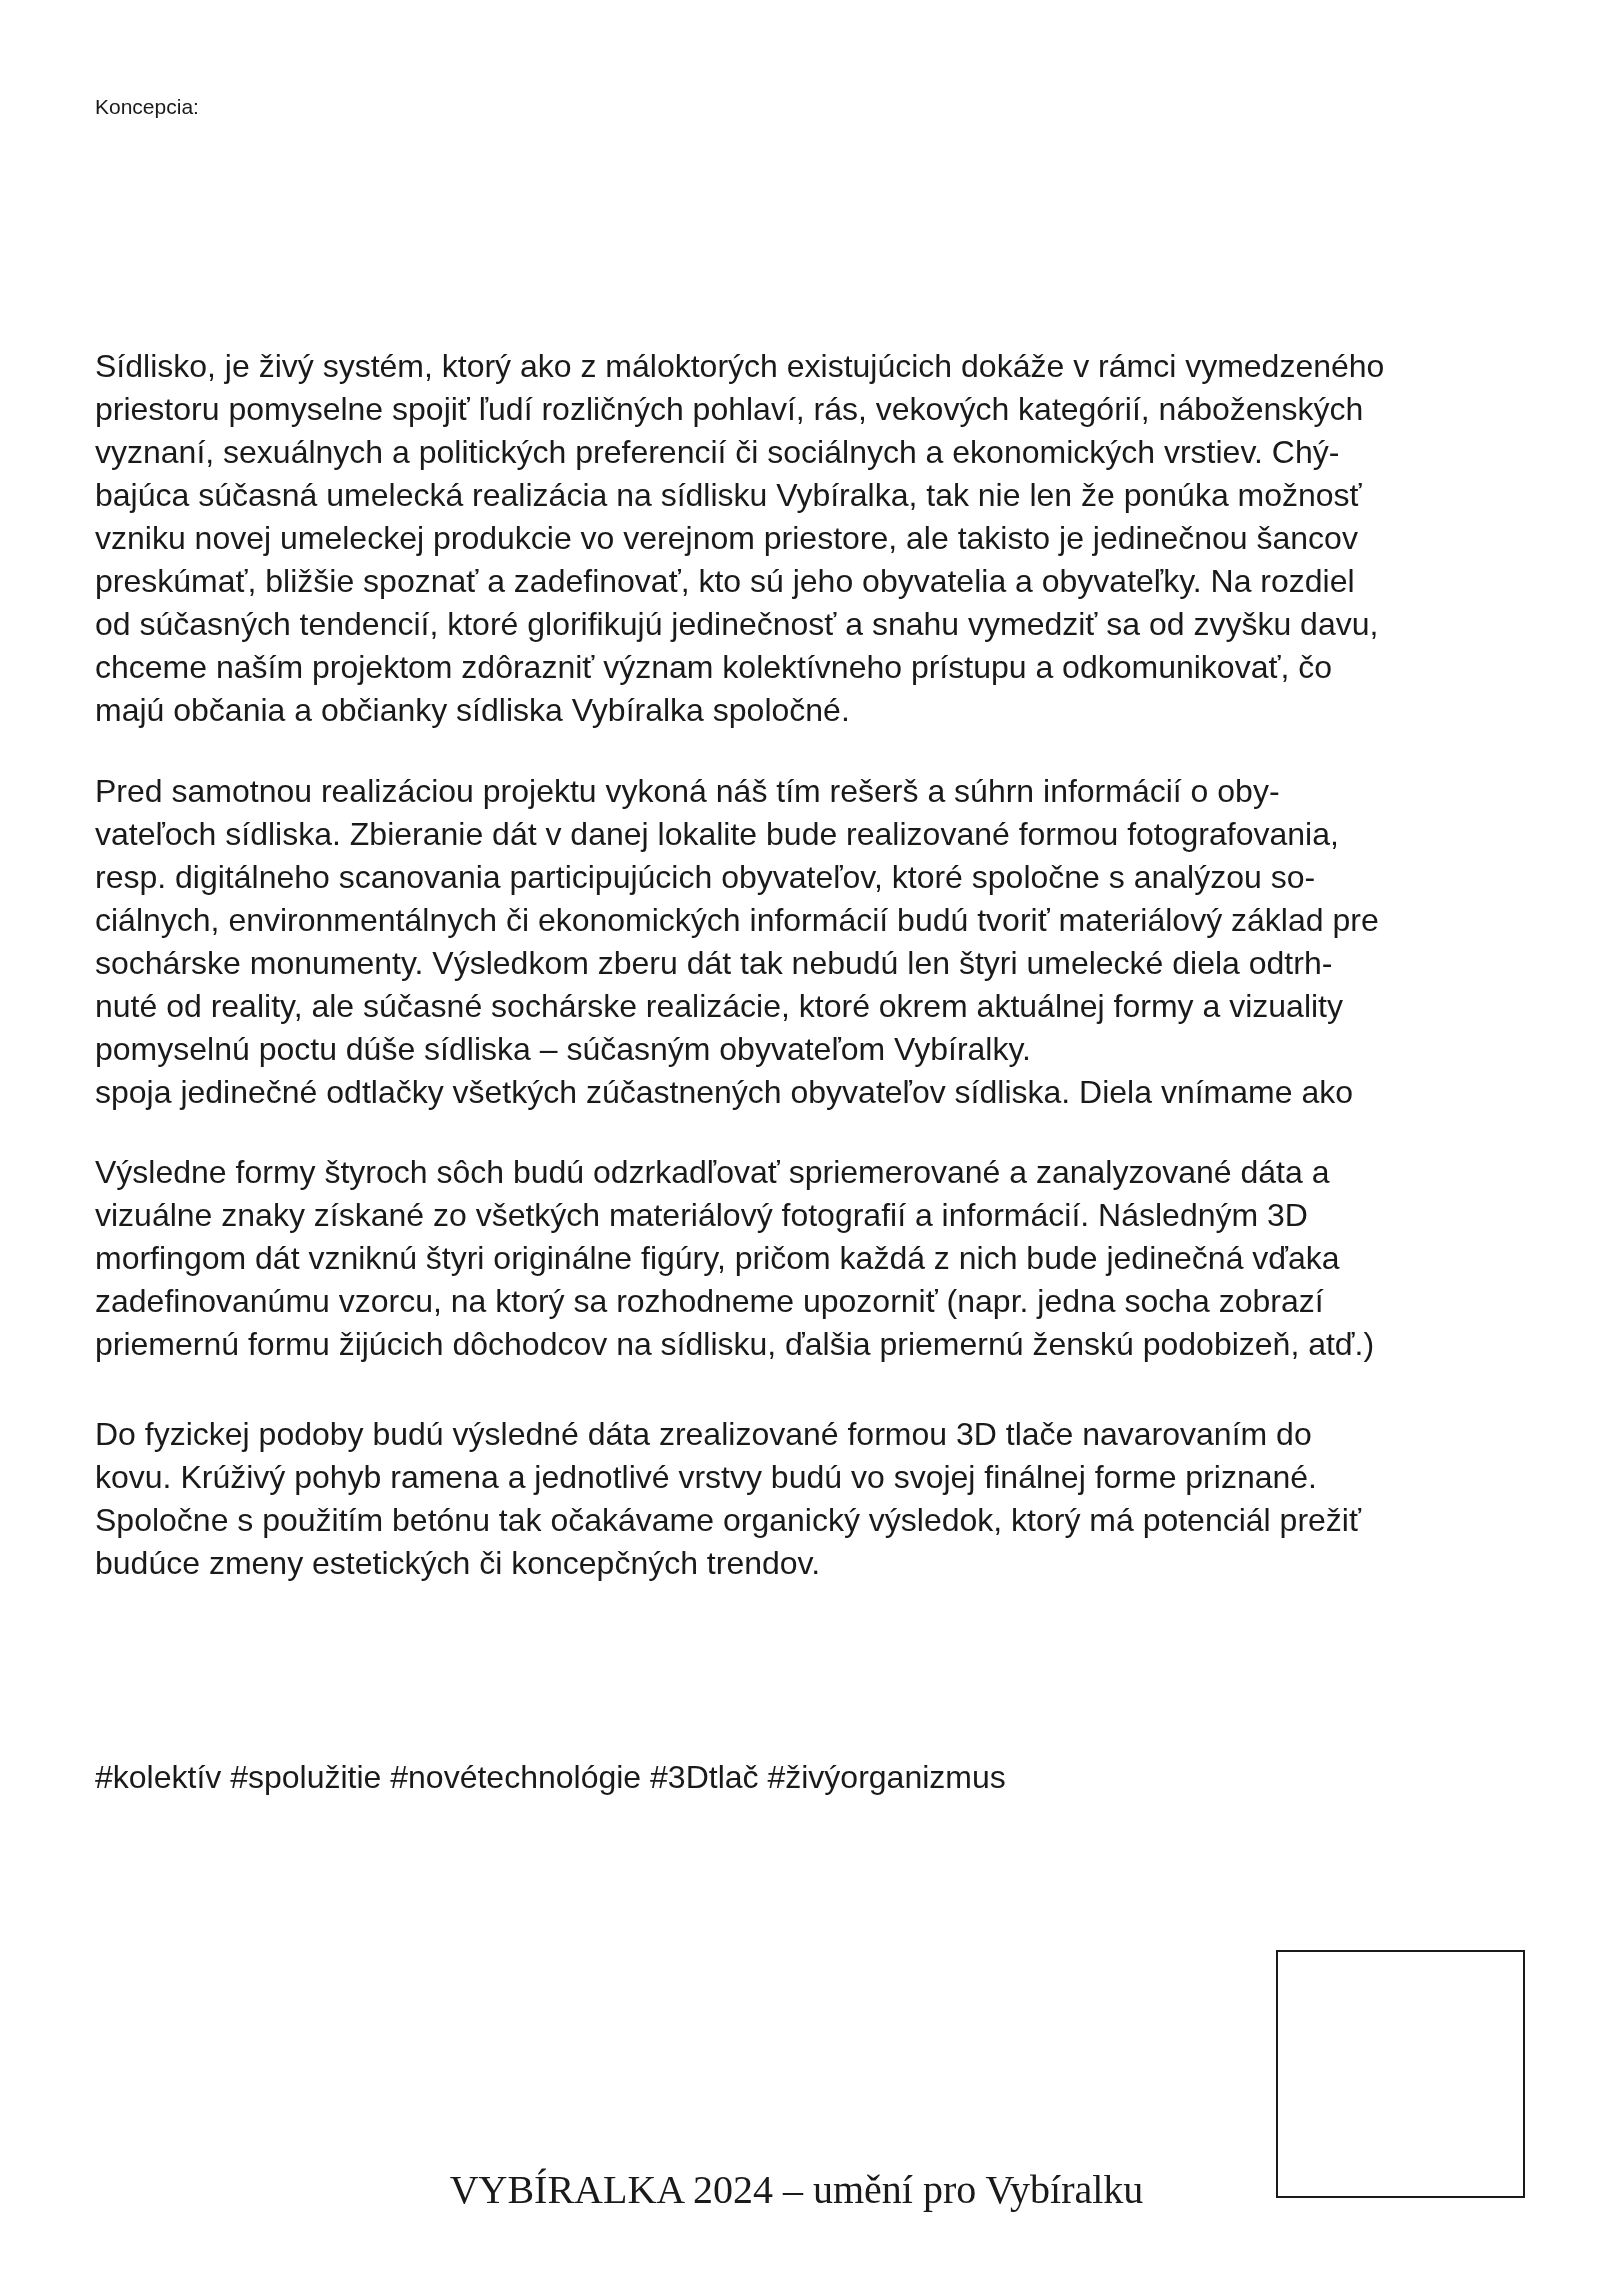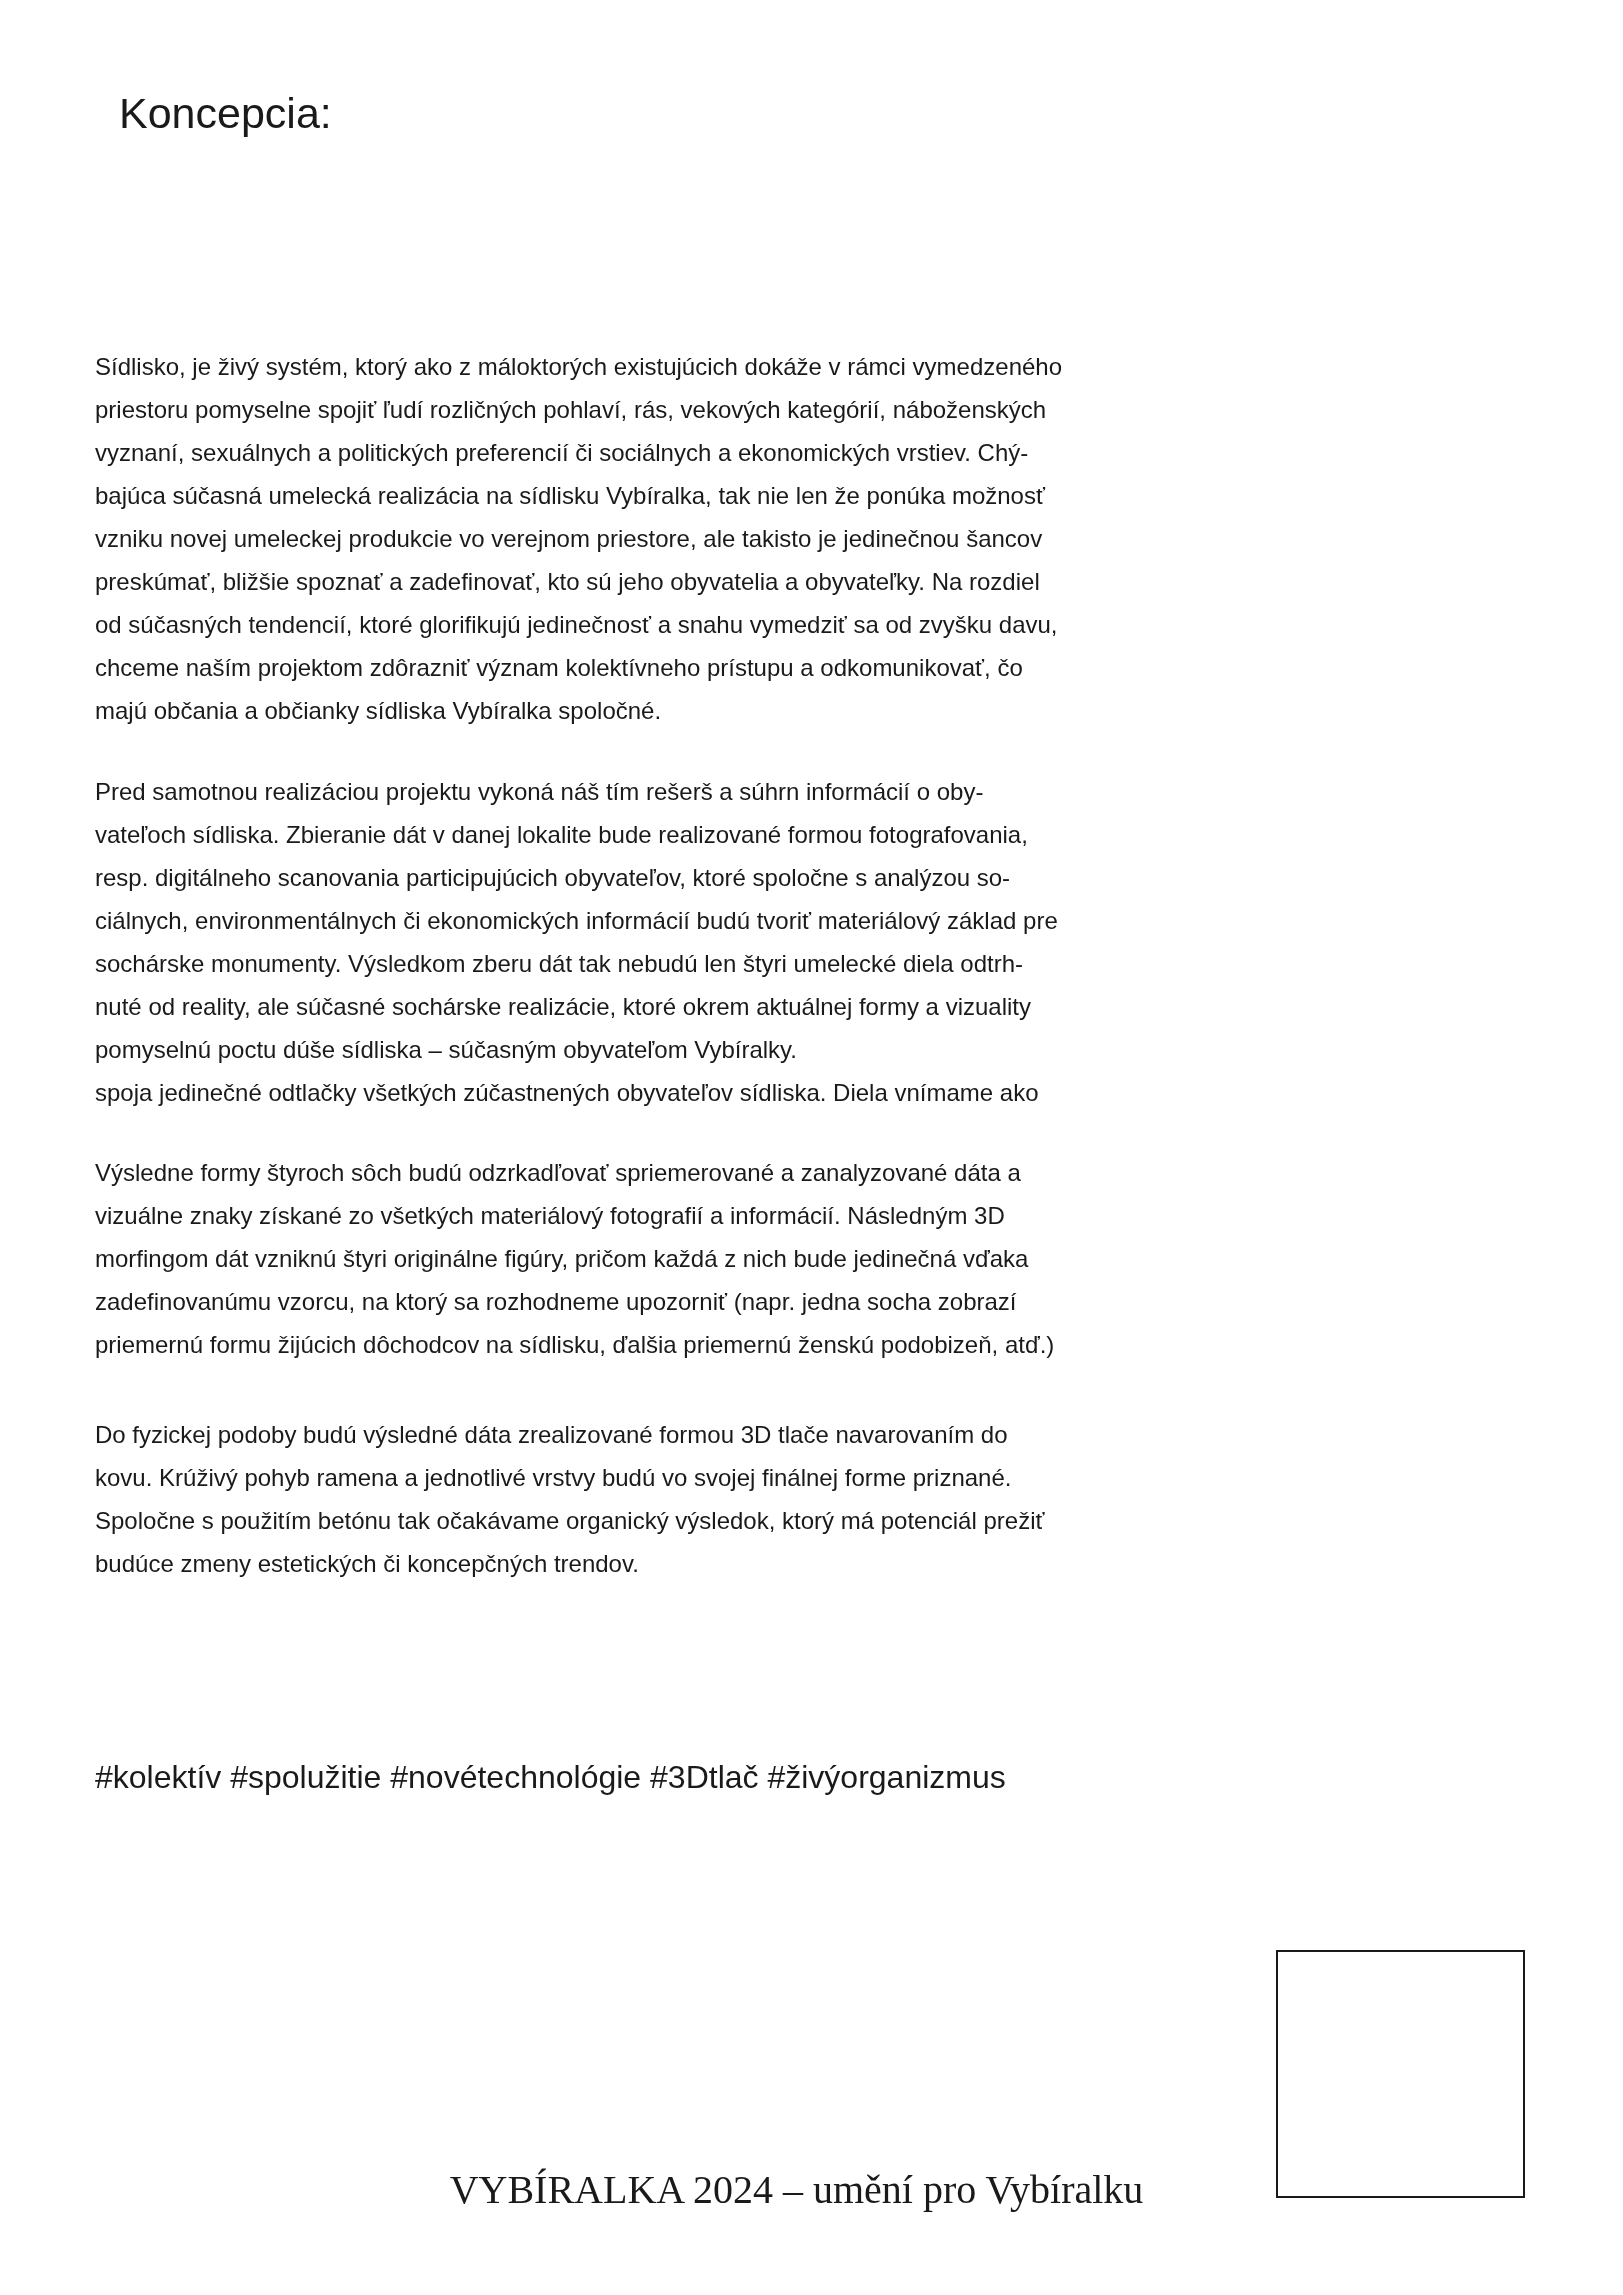--- a/index.html
+++ b/index.html
@@ -12,30 +12,29 @@
     width: 1624px;
     height: 2296px;
     background: #ffffff;
     font-family: "Liberation Sans", sans-serif;
     color: #1a1a1a;
     overflow: hidden;
   }
   .doc-title {
     position: absolute;
     left: 95px;
-    top: 92px;
-    font-size: 43px;
+    top: 85px;
+    font-size: 21px;
     line-height: 43px;
     white-space: nowrap;
-    margin-left: 24px;
   }
   .para {
     position: absolute;
     left: 95px;
-    font-size: 24px;
+    font-size: 32px;
     line-height: 43px;
   }
   .para div {
     white-space: nowrap;
     height: 43px;
   }
   .p1 { top: 345px; }
   .p2 { top: 770px; }
   .p3 { top: 1151px; }
   .p4 { top: 1413px; }

